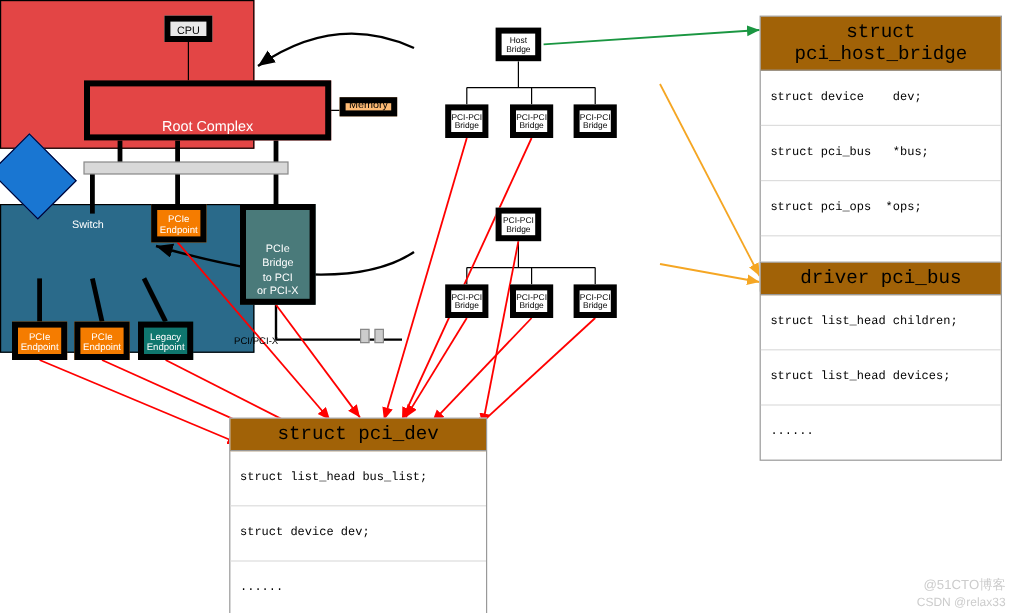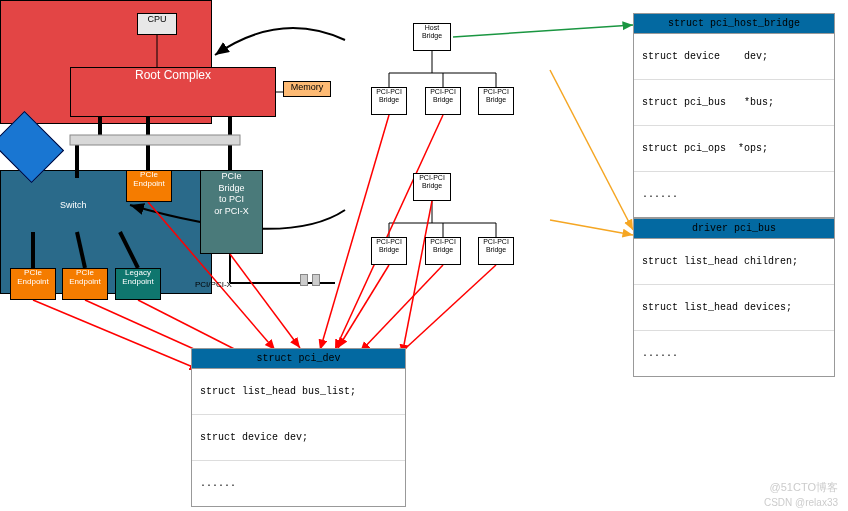--- a/index.html
+++ b/index.html
@@ -1,38 +1,38 @@
 <!DOCTYPE html>
 <html><head>
 <meta charset="utf-8">
 <style>
 html,body{margin:0;padding:0;font-family:Arial,sans-serif;font-size:10px;background:#fff}
 .stage{position:relative;width:848px;height:511px;background:#fff;overflow:hidden}
-.box{position:absolute;border:1px solid #000000;display:flex;align-items:flex-start;justify-content:center;text-align:center;box-sizing:border-box}
+.box{position:absolute;border:5px solid #000000;display:flex;align-items:flex-end;justify-content:center;text-align:center;box-sizing:border-box}
 .cpu{left:137px;top:13px;width:40px;height:22px;background:#e8e8e8;font-size:9px}
 .root{left:70px;top:67px;width:206px;height:50px;background:#e34545;color:#fff;font-size:12px}
 .mem{left:283px;top:81px;width:48px;height:16px;background:#fdba74;font-size:9px}
 .redgrp{left:345px;top:13px;width:210px;height:122px;background:#e34545;border:1px solid #000}
 .hostb{left:413px;top:23px;width:38px;height:28px;background:#fff;font-size:7px;line-height:1.1}
 .redlbl{position:absolute;left:467px;top:65px;color:#fff;font-size:8px}
 .pcp{width:36px;height:28px;background:#fff;font-size:7px;line-height:1.1}
 .r1{left:371px;top:87px}.r2{left:425px;top:87px}.r3{left:478px;top:87px}
 .switch{left:50px;top:180px;width:54px;height:44px;background:#1976d2;color:#fff;border:1px solid #003;transform:rotate(45deg);display:flex;align-items:center;justify-content:center;font-size:9px}
-.switchlbl{position:absolute;left:60px;top:200px;color:#fff;font-size:9px;z-index:2;pointer-events:none}
+.switchlbl{position:absolute;left:60px;top:182px;color:#fff;font-size:9px;z-index:2;pointer-events:none}
 .pe1{left:126px;top:170px;width:46px;height:32px;background:#f57c00;color:#fff;font-size:8px;line-height:1.1}
 .pebr{left:200px;top:170px;width:63px;height:84px;background:#4a7a7a;color:#fff;font-size:9px;line-height:1.3}
 .ep{top:268px;width:46px;height:32px;font-size:8px;line-height:1.1;color:#fff}
 .e1{left:10px;background:#f57c00}.e2{left:62px;background:#f57c00}.e3{left:115px;background:#0f766e}
 .bluegrp{left:345px;top:163px;width:210px;height:122px;background:#2a6a8a;border:1px solid #000}
 .bpb{left:413px;top:173px;width:38px;height:28px;background:#fff;font-size:7px;line-height:1.1}
 .bluelbl{position:absolute;left:495px;top:215px;color:#fff;font-size:8px}
 .b1{left:371px;top:237px}.b2{left:425px;top:237px}.b3{left:478px;top:237px}
 .pcix{position:absolute;left:195px;top:280px;font-size:8px}
 .struct{position:absolute;border:1px solid #999;background:#fff;font-family:'Courier New',monospace}
-.struct .hdr{background:#0369a1;border-bottom:1px solid #999;text-align:center;padding:4px 8px;font-size:10px}
+.struct .hdr{background:#a16207;border-bottom:1px solid #999;text-align:center;padding:4px 8px;font-size:16px}
 .struct .row{border-bottom:1px solid #ddd;padding:17px 8px;font-size:10px;white-space:pre}
 .struct .row:last-child{border-bottom:none}
 .sdev{left:191px;top:348px;width:213px}
 .shost{left:633px;top:13px;width:200px}
 .sbus{left:633px;top:218px;width:200px}
 svg.lines{position:absolute;left:0;top:0;width:848px;height:511px;pointer-events:none}
 .wm{position:absolute;right:10px;bottom:16px;color:#ccc;font-size:11px}
 .wm2{position:absolute;right:10px;bottom:3px;color:#ccc;font-size:10px}
 .stub{position:absolute;width:6px;height:10px;background:#ccc;border:1px solid #888}
 </style>

